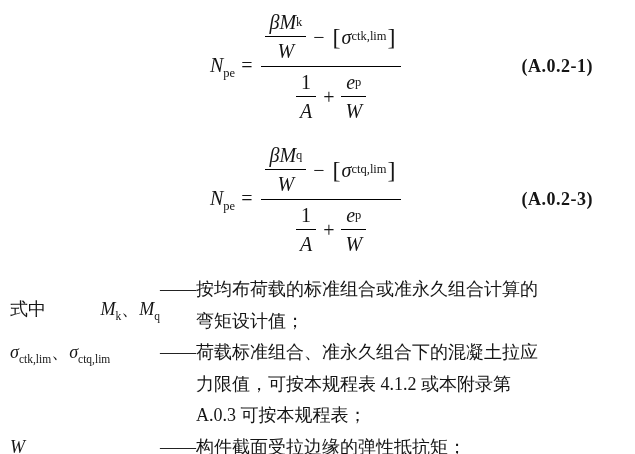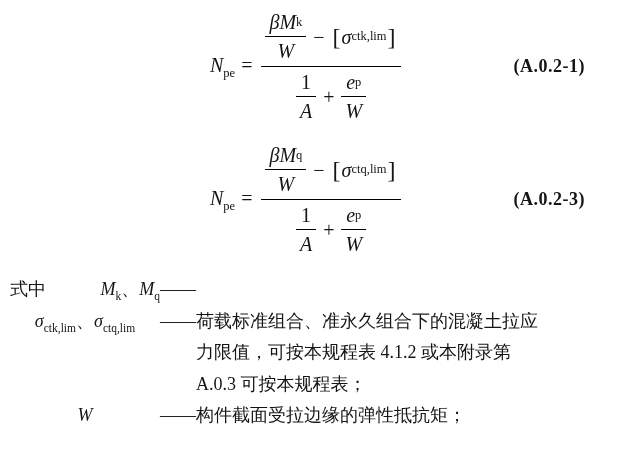--- a/index.html
+++ b/index.html
@@ -20,30 +20,30 @@
   sub.subsc { font-size: 12.5px; font-style: normal; line-height: 1; }
   .eqsign { padding: 0 9px 0 6px; }
 
   .frac { display: inline-flex; flex-direction: column; align-items: center; vertical-align: middle; }
   .fr-row { display: inline-flex; align-items: center; justify-content: center; padding: 1px 4px; line-height: 1.2; white-space: nowrap; }
   .bar { align-self: stretch; height: 0; border-top: 1.6px solid #000; margin: 1px 0; }
   .op { padding: 0 7px; }
   .bracket { font-size: 24px; line-height: 1; padding: 0 1px; }
 
   .eq-label {
-    margin-left: auto; margin-right: 40px;
+    margin-left: auto; margin-right: 32px;
     font-size: 18px; font-weight: bold; letter-spacing: 0.5px;
     white-space: nowrap;
   }
 
   
   .definitions { margin-top: 16px; font-size: 18px; line-height: 1.75; }
   .def-row { display: flex; align-items: flex-start; }
-  .def-term { width: 150px; display: flex; justify-content: center; align-items: baseline; white-space: nowrap; }
-  .def-term.with-intro { justify-content: space-between; }
+  .def-term { width: 150px; display: flex; justify-content: flex-start; align-items: baseline; white-space: nowrap; }
+  .def-term.with-intro { justify-content: space-between; margin-top: 20px; }
   .def-term sub.subsc { font-size: 11.5px; }
   .def-dash { flex: none; }
   .def-text { width: 352px; }
 </style>
 </head>
 <body>
 
 <div class="page">
 
   <div class="eq-row">
@@ -147,20 +147,21 @@
   </div>
 
   <div class="definitions">
 
     <div class="def-row">
       <div class="def-term with-intro">
         <span>式中</span>
         <span><i class="var">M</i><sub class="subsc">k</sub><span>、</span><i class="var">M</i><sub class="subsc">q</sub></span>
       </div>
       <div class="def-dash">——</div>
+      <div class="def-text">按均布荷载的标准组合或准永久组合计算的弯矩设计值；</div>
     </div>
 
     <div class="def-row">
       <div class="def-term">
         <span><i class="var">σ</i><sub class="subsc">ctk,lim</sub><span>、</span><i class="var">σ</i><sub class="subsc">ctq,lim</sub></span>
       </div>
       <div class="def-dash">——</div>
       <div class="def-text">荷载标准组合、准永久组合下的混凝土拉应力限值，可按本规程表 4.1.2 或本附录第 A.0.3 可按本规程表；</div>
     </div>
 

